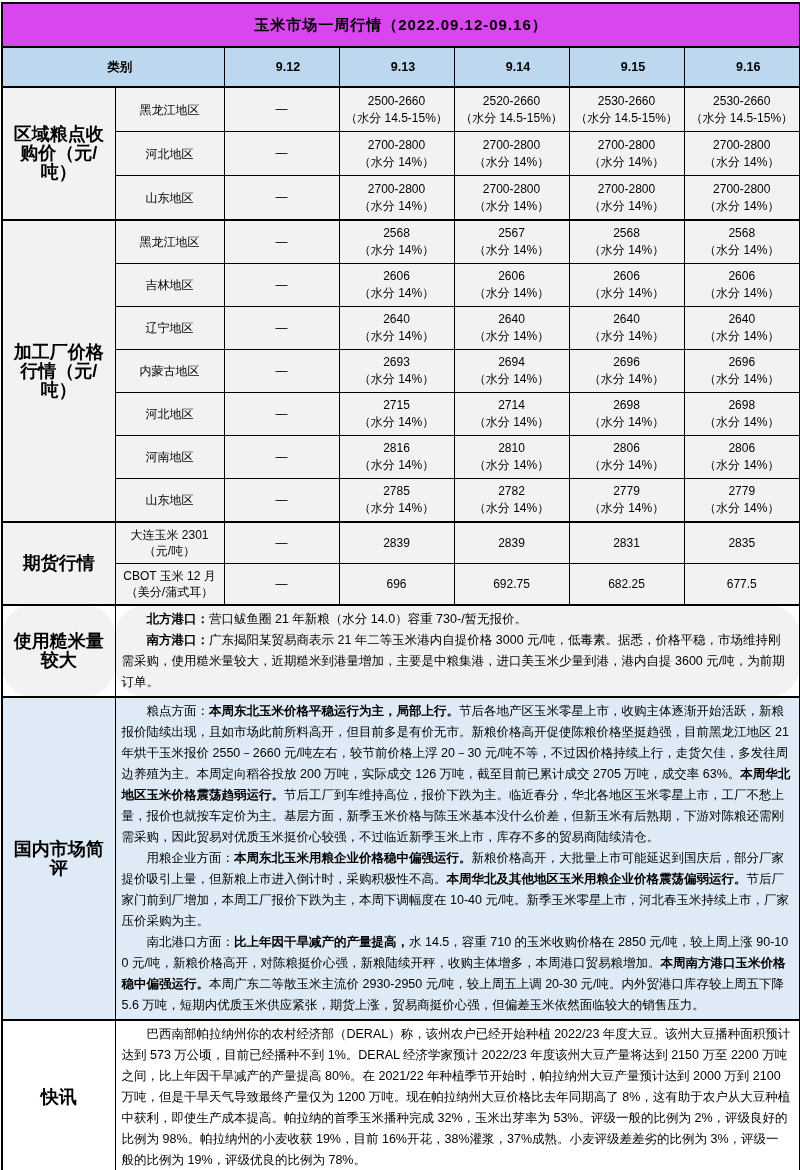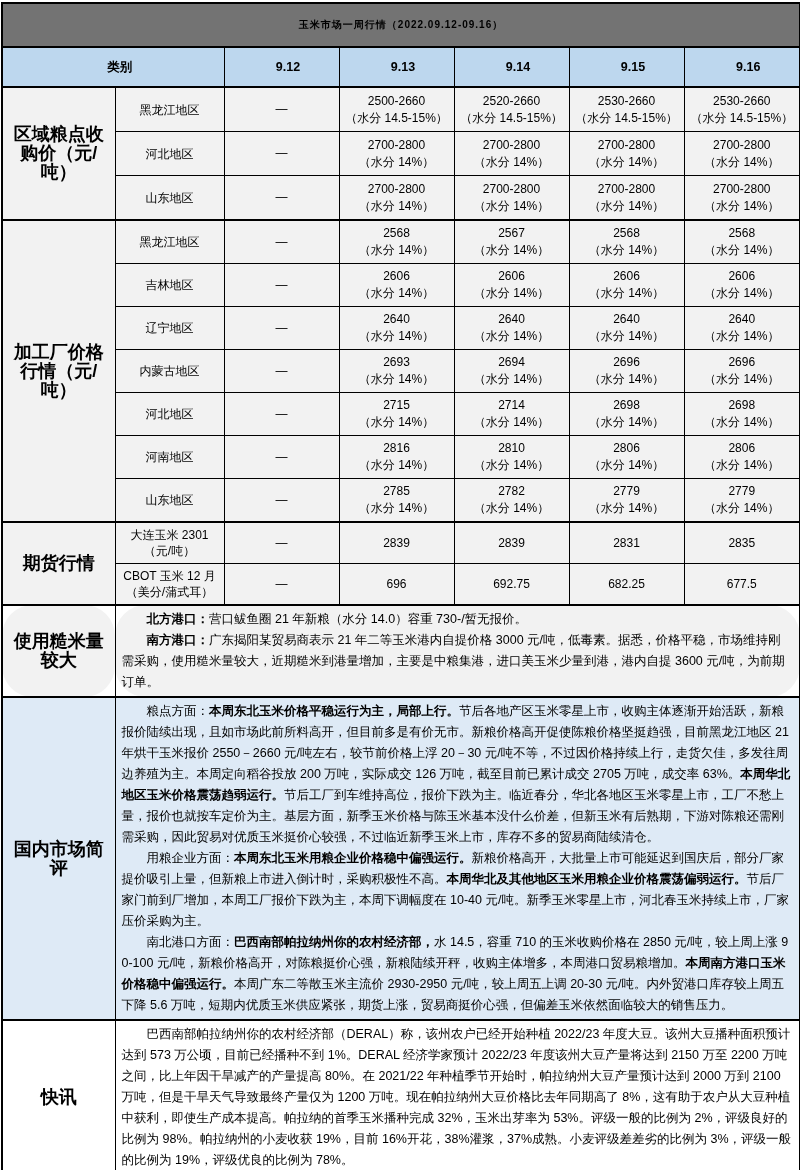--- a/index.html
+++ b/index.html
@@ -2,21 +2,21 @@
 <html><head>
 <meta charset="utf-8">
 <style>
   html,body{margin:0;padding:0;background:#fff;}
   body{font-family:"Liberation Sans","DejaVu Sans",sans-serif;color:#000;}
   .sheet{width:800px;background:#fff;box-sizing:border-box;padding:2px 1px;}
   table{border-collapse:collapse;table-layout:fixed;width:798px;border:2px solid #000;}
   th,td{border:1px solid #000;padding:1px 2px;text-align:center;vertical-align:middle;
         font-size:12px;line-height:16px;word-break:break-all;}
   
-  .title-cell{background:#737373;font-size:10px;font-weight:bold;height:40px;
+  .title-cell{background:#d946ef;font-size:15px;font-weight:bold;height:40px;
               border-bottom:2px solid #000;letter-spacing:1px;}
   
   .header-row th{background:#BDD7EE;font-weight:bold;height:36px;font-size:12.5px;padding-left:15px;}
   
   .side-label{font-weight:bold;background:#F2F2F2;font-size:18px;line-height:19px;padding:1px 4px;}
   .price-cell,.region-cell{background:#F2F2F2;}
   .region-cell{padding:1px 2px;}
   .sec-top{border-top:2px solid #000 !important;}
   .h43 td,.h43 th{height:41px;}
   .h42 td,.h42 th{height:40px;}
@@ -325,21 +325,21 @@
         <td class="text-cell sec-top" colspan="6">
             <p><span class="bold">北方港口：</span><span>营口鲅鱼圈 21 年新粮（水分 14.0）容重 730-/暂无报价。</span></p>
             <p><span class="bold">南方港口：</span><span>广东揭阳某贸易商表示 21 年二等玉米港内自提价格 3000 元/吨，低毒素。据悉，价格平稳，市场维持刚需采购，使用糙米量较大，近期糙米到港量增加，主要是中粮集港，进口美玉米少量到港，港内自提 3600 元/吨，为前期订单。</span></p>
           </td>
       </tr>
       <tr class="review-row">
         <th class="side-label sec-top">国内市场简评</th>
         <td class="text-cell sec-top" colspan="6">
             <p><span>粮点方面：</span><span class="bold">本周东北玉米价格平稳运行为主，局部上行。</span><span>节后各地产区玉米零星上市，收购主体逐渐开始活跃，新粮报价陆续出现，且如市场此前所料高开，但目前多是有价无市。新粮价格高开促使陈粮价格坚挺趋强，目前黑龙江地区 21 年烘干玉米报价 2550－2660 元/吨左右，较节前价格上浮 20－30 元/吨不等，不过因价格持续上行，走货欠佳，多发往周边养殖为主。本周定向稻谷投放 200 万吨，实际成交 126 万吨，截至目前已累计成交 2705 万吨，成交率 63%。</span><span class="bold">本周华北地区玉米价格震荡趋弱运行。</span><span>节后工厂到车维持高位，报价下跌为主。临近春分，华北各地区玉米零星上市，工厂不愁上量，报价也就按车定价为主。基层方面，新季玉米价格与陈玉米基本没什么价差，但新玉米有后熟期，下游对陈粮还需刚需采购，因此贸易对优质玉米挺价心较强，不过临近新季玉米上市，库存不多的贸易商陆续清仓。</span></p>
             <p><span>用粮企业方面：</span><span class="bold">本周东北玉米用粮企业价格稳中偏强运行。</span><span>新粮价格高开，大批量上市可能延迟到国庆后，部分厂家提价吸引上量，但新粮上市进入倒计时，采购积极性不高。</span><span class="bold">本周华北及其他地区玉米用粮企业价格震荡偏弱运行。</span><span>节后厂家门前到厂增加，本周工厂报价下跌为主，本周下调幅度在 10-40 元/吨。新季玉米零星上市，河北春玉米持续上市，厂家压价采购为主。</span></p>
-            <p><span>南北港口方面：</span><span class="bold">巴西南部帕拉纳州你的农村经济部，</span><span>水 14.5，容重 710 的玉米收购价格在 2850 元/吨，较上周上涨 90-100 元/吨，新粮价格高开，对陈粮挺价心强，新粮陆续开秤，收购主体增多，本周港口贸易粮增加。</span><span class="bold">本周南方港口玉米价格稳中偏强运行。</span><span>本周广东二等散玉米主流价 2930-2950 元/吨，较上周五上调 20-30 元/吨。内外贸港口库存较上周五下降 5.6 万吨，短期内优质玉米供应紧张，期货上涨，贸易商挺价心强，但偏差玉米依然面临较大的销售压力。</span></p>
+            <p><span>南北港口方面：</span><span class="bold">比上年因干旱减产的产量提高，</span><span>水 14.5，容重 710 的玉米收购价格在 2850 元/吨，较上周上涨 90-100 元/吨，新粮价格高开，对陈粮挺价心强，新粮陆续开秤，收购主体增多，本周港口贸易粮增加。</span><span class="bold">本周南方港口玉米价格稳中偏强运行。</span><span>本周广东二等散玉米主流价 2930-2950 元/吨，较上周五上调 20-30 元/吨。内外贸港口库存较上周五下降 5.6 万吨，短期内优质玉米供应紧张，期货上涨，贸易商挺价心强，但偏差玉米依然面临较大的销售压力。</span></p>
           </td>
       </tr>
       <tr class="news-row">
         <th class="side-label sec-top">快讯</th>
         <td class="text-cell sec-top" colspan="6">
             <p><span>巴西南部帕拉纳州你的农村经济部（DERAL）称，该州农户已经开始种植 2022/23 年度大豆。该州大豆播种面积预计达到 573 万公顷，目前已经播种不到 1%。DERAL 经济学家预计 2022/23 年度该州大豆产量将达到 2150 万至 2200 万吨之间，比上年因干旱减产的产量提高 80%。在 2021/22 年种植季节开始时，帕拉纳州大豆产量预计达到 2000 万到 2100 万吨，但是干旱天气导致最终产量仅为 1200 万吨。现在帕拉纳州大豆价格比去年同期高了 8%，这有助于农户从大豆种植中获利，即使生产成本提高。帕拉纳的首季玉米播种完成 32%，玉米出芽率为 53%。评级一般的比例为 2%，评级良好的比例为 98%。帕拉纳州的小麦收获 19%，目前 16%开花，38%灌浆，37%成熟。小麦评级差差劣的比例为 3%，评级一般的比例为 19%，评级优良的比例为 78%。</span></p>
           </td>
       </tr>
 
     </tbody>

